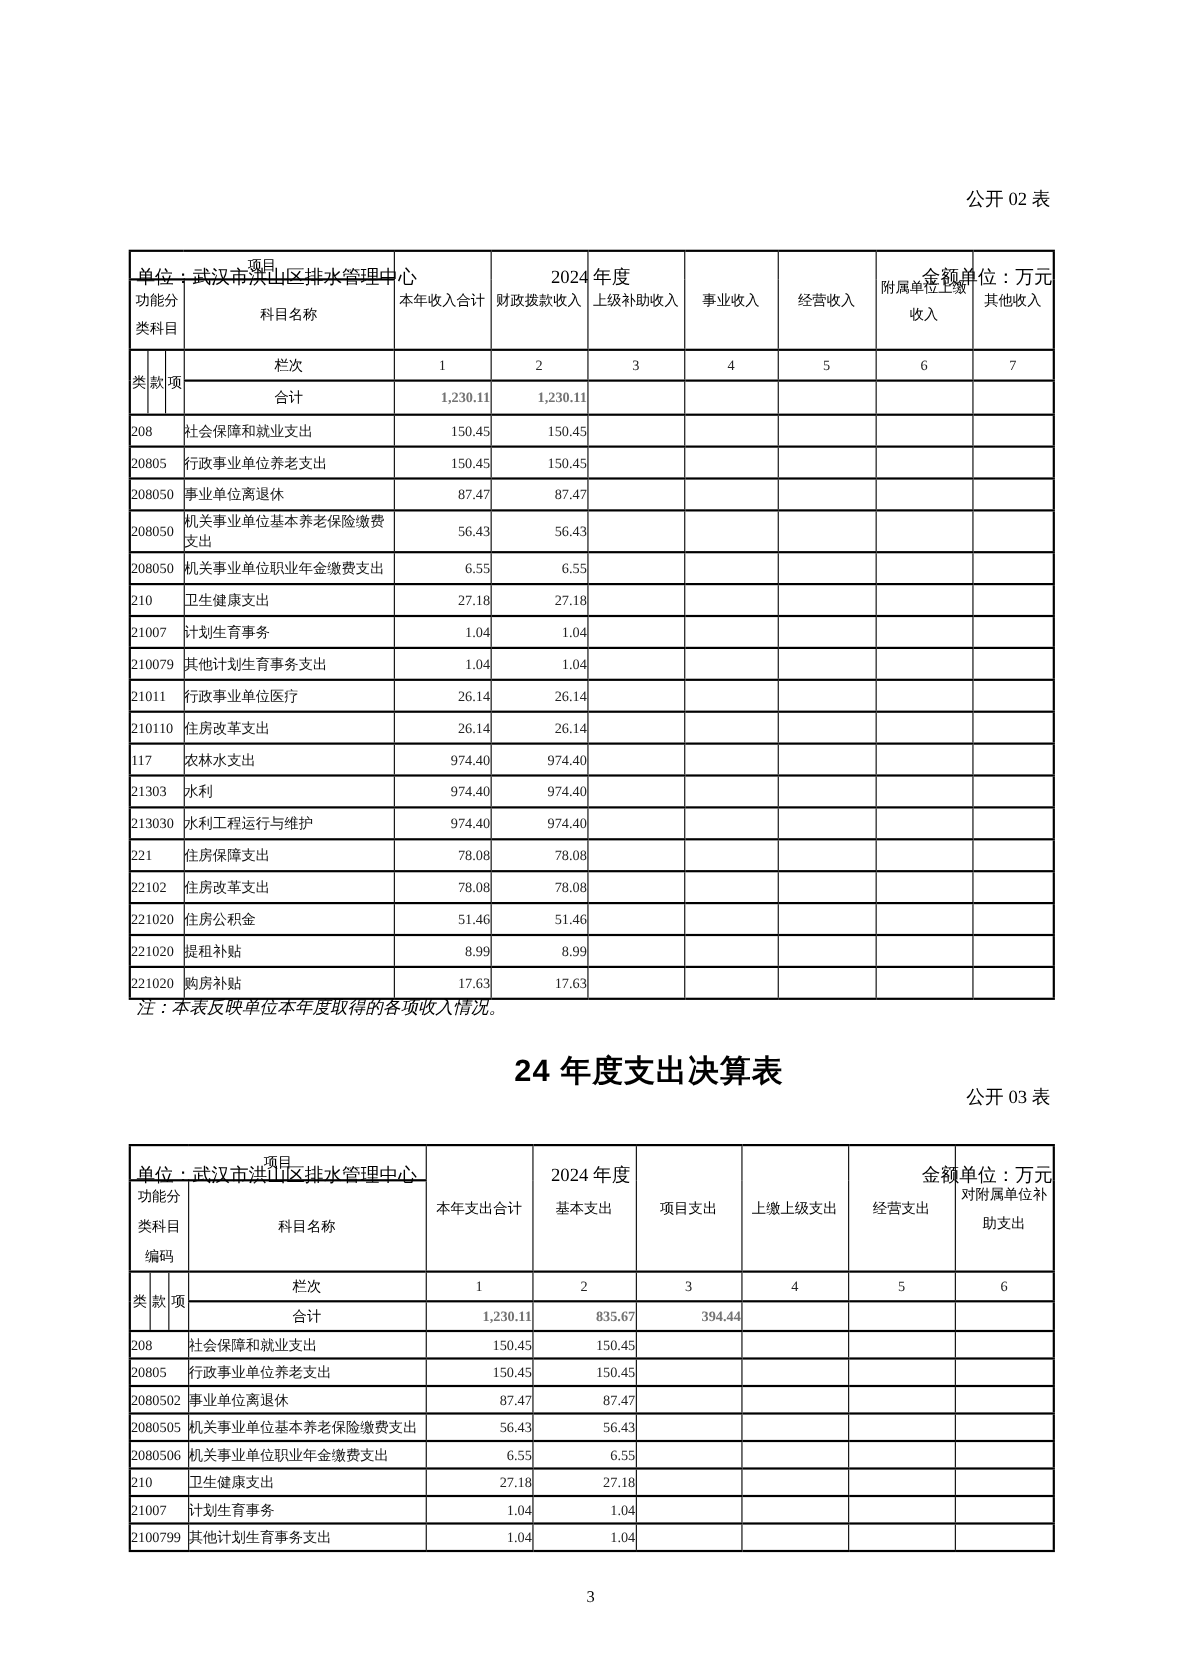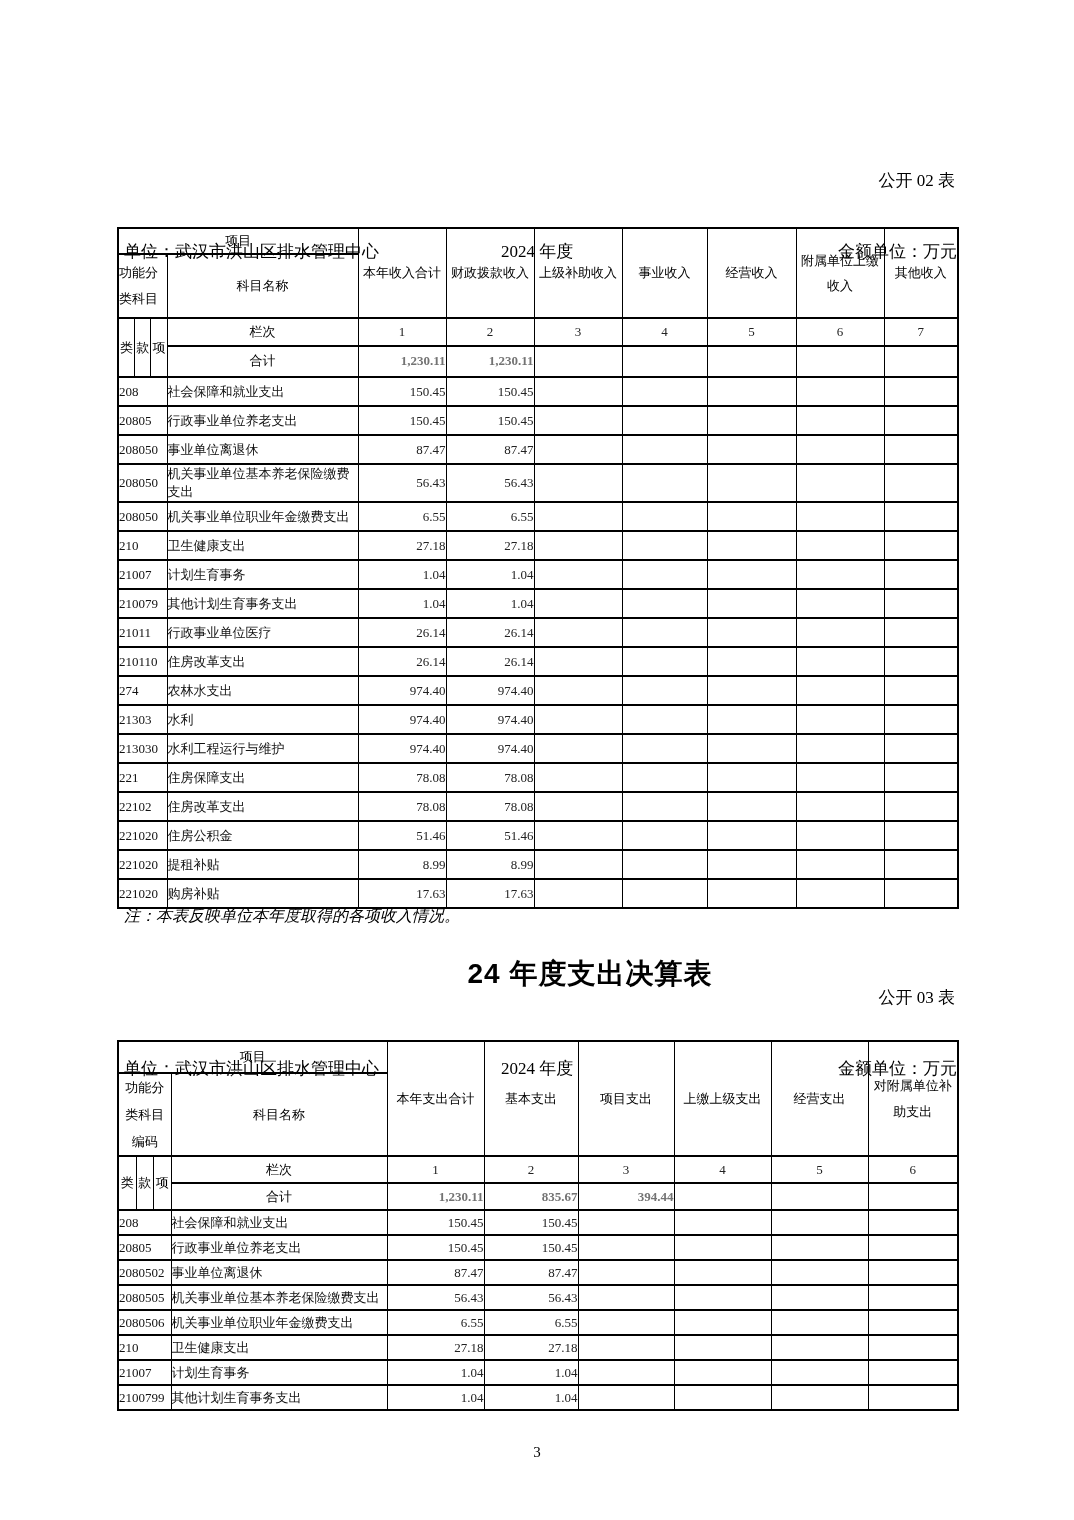--- a/index.html
+++ b/index.html
@@ -34,21 +34,21 @@
   .t1 { top:227px; }
   .t2 { top:1040px; }
   table.fin td {
     border-left:1px solid #000; border-right:1px solid #000;
     border-top:2px solid #000; border-bottom:2px solid #000;
     padding:0; font-size:13px; overflow:hidden; vertical-align:middle;
     word-break:break-all;
   }
   .c  { text-align:center; }
   .ch { text-align:center; line-height:1.95; padding:0 2px; }
-  .func1 { text-align:left; line-height:26px; padding:0 3px; }
+  .func1 { text-align:center; line-height:26px; padding:0 3px; }
   .func2 { text-align:center; vertical-align:top; line-height:27px; padding:3px 3px 0; }
   .ckx-cell { padding:0; }
   .ckx { display:flex; width:100%; }
   .t1 .ckx { height:57px; }
   .t2 .ckx { height:52px; }
   .ckx span { flex:1; display:flex; align-items:center; justify-content:center; font-size:13px; }
   .ckx span + span { border-left:1px solid #000; }
 
   .t1 .r-proj  { height:26px; }
   .t1 .r-head  { height:64px; }
@@ -242,21 +242,21 @@
           <td class="name">住房改革支出</td>
           <td class="val">26.14</td>
           <td class="val">26.14</td>
           <td class="val"></td>
           <td class="val"></td>
           <td class="val"></td>
           <td class="val"></td>
           <td class="val"></td>
         </tr>
         <tr>
-          <td class="code">274</td>
+          <td class="code">117</td>
           <td class="name">农林水支出</td>
           <td class="val">974.40</td>
           <td class="val">974.40</td>
           <td class="val"></td>
           <td class="val"></td>
           <td class="val"></td>
           <td class="val"></td>
           <td class="val"></td>
         </tr>
         <tr>

